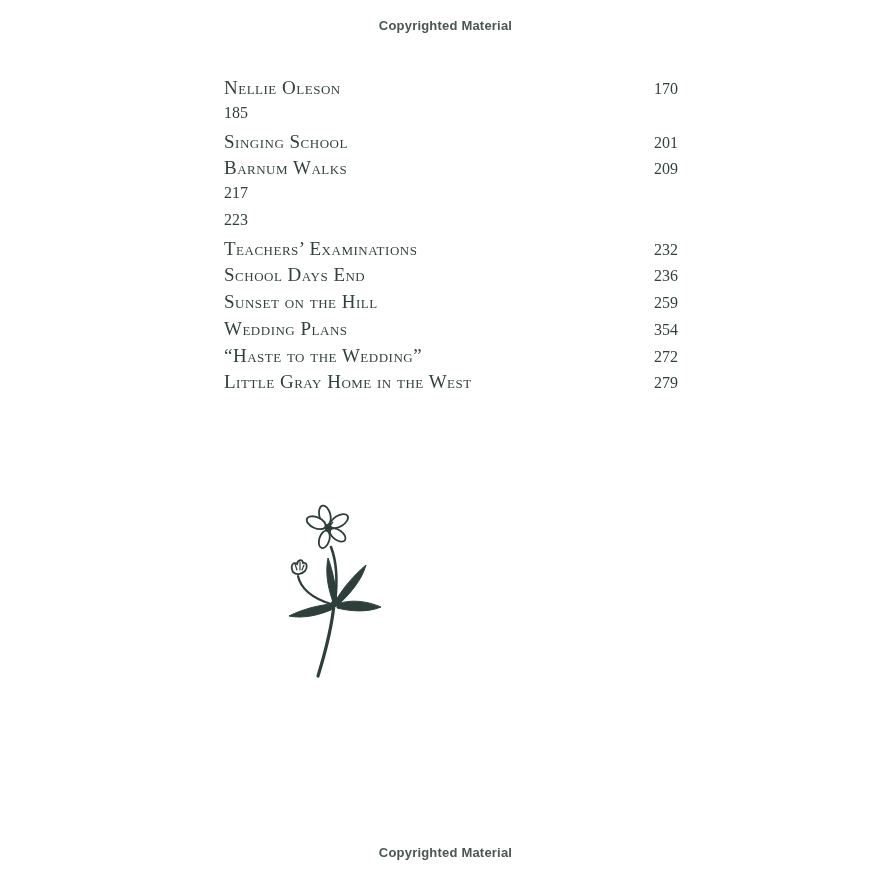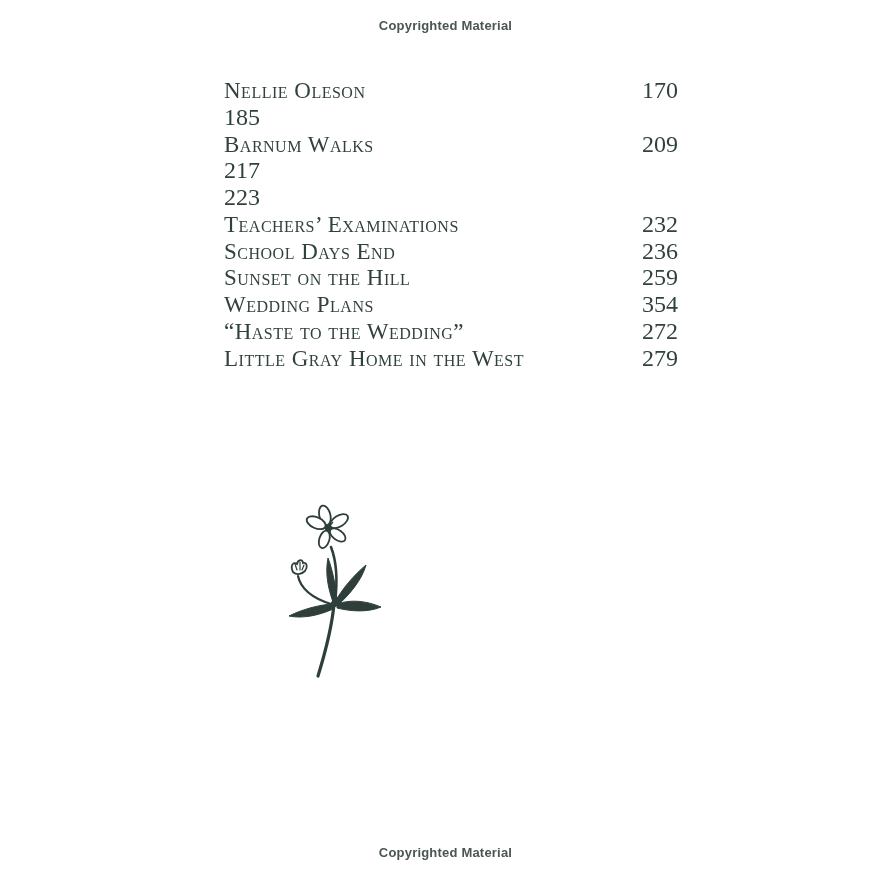--- a/index.html
+++ b/index.html
@@ -36,27 +36,27 @@
     width: 454px;
   }
   .toc-row {
     display: flex;
     justify-content: space-between;
     align-items: baseline;
     height: 26.75px;
   }
   .toc-title {
     font-variant: small-caps;
-    font-size: 23px;
+    font-size: 19px;
     letter-spacing: 0.5px;
     color: var(--ink, #31413e);
     white-space: nowrap;
   }
   .toc-page {
-    font-size: 24px;
+    font-size: 16px;
     color: var(--ink, #31413e);
   }
   .flower {
     position: absolute;
     left: 285px;
     top: 498px;
     width: 125px;
     height: 182px;
   }
 </style>
@@ -67,20 +67,24 @@
 
   <div class="notice notice-top">Copyrighted Material</div>
 
   <div class="toc">
       <div class="toc-row">
     <span class="toc-title">Nellie Oleson</span>
     <span class="toc-page">170</span>
   </div>
       <div class="toc-row">
     <span class="toc-page">185</span>
+  </div>
+      <div class="toc-row">
+    <span class="toc-title">Singing School</span>
+    <span class="toc-page">201</span>
   </div>
       <div class="toc-row">
     <span class="toc-title">Barnum Walks</span>
     <span class="toc-page">209</span>
   </div>
       <div class="toc-row">
     <span class="toc-page">217</span>
   </div>
       <div class="toc-row">
     <span class="toc-page">223</span>

